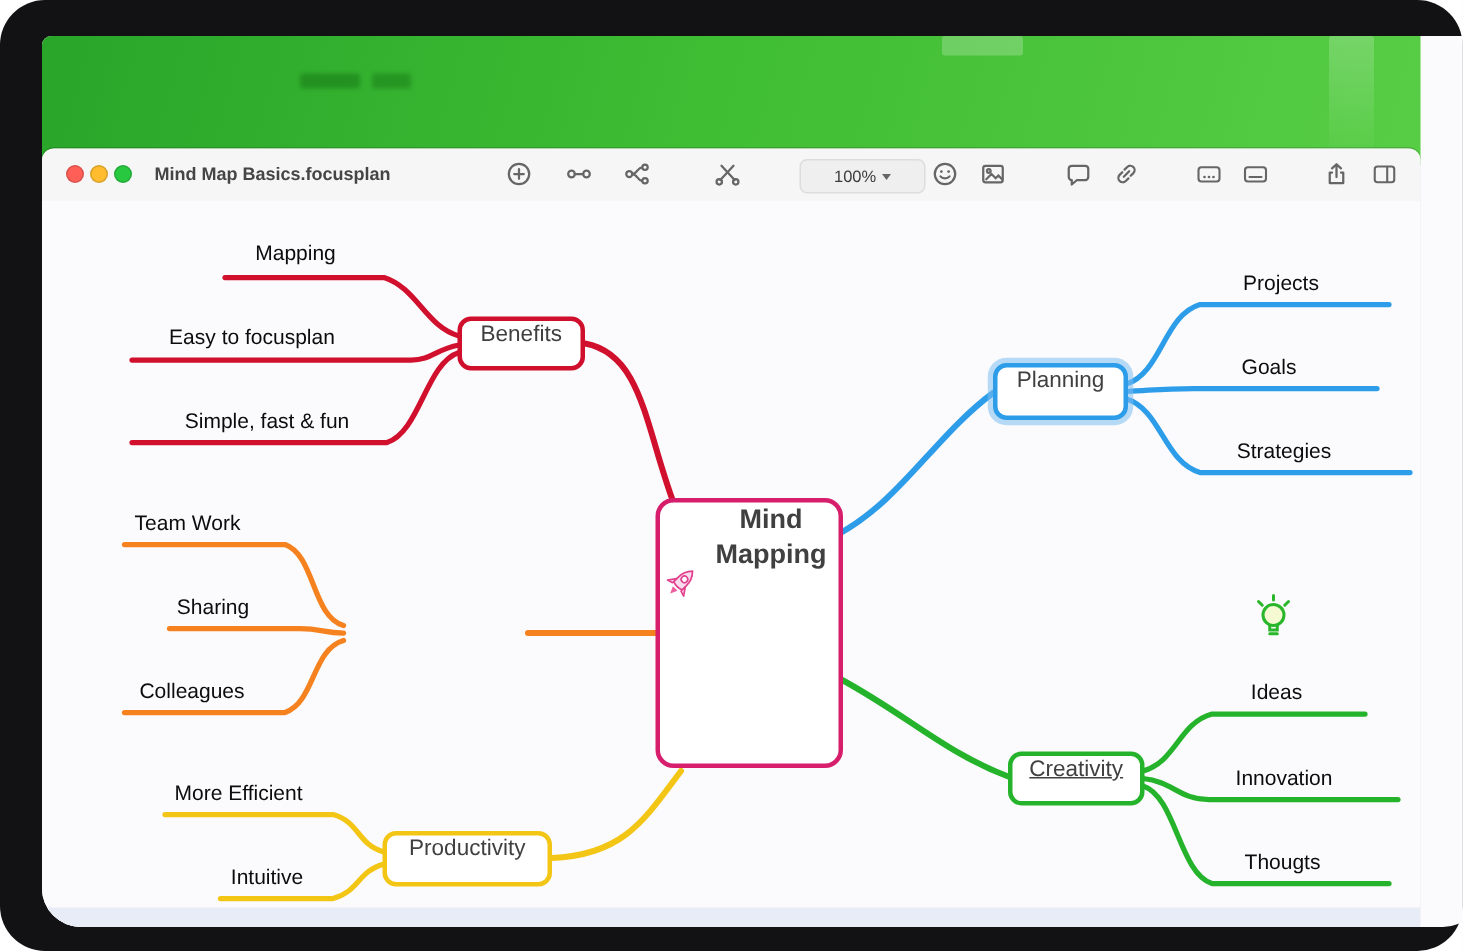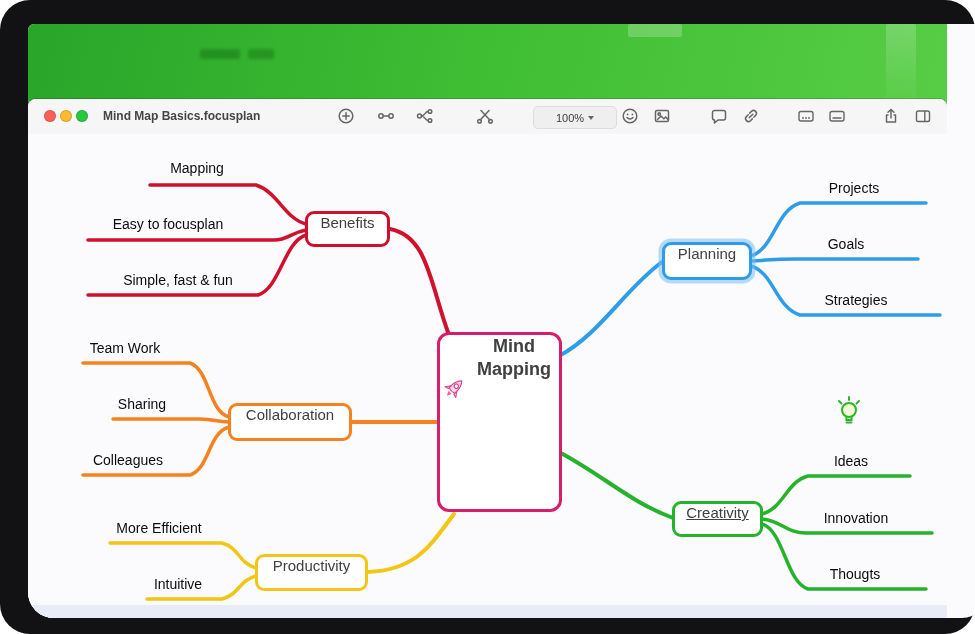--- a/index.html
+++ b/index.html
@@ -200,23 +200,20 @@
               <circle cx="40" cy="33" r="6" fill="#fff" stroke="#e2418e" stroke-width="3"></circle>
               <path d="M34 57 L40 70 L46 57 Z" fill="#ef5d9f"></path>
             </g>
           </svg>
           <span style="display:block;padding:0 8px;white-space:normal;">Mind Mapping</span>
         </div>
 
         <div class="topic t-benefits">
           <span>Benefits</span>
         </div>
-        <div class="topic t-collab">
-          <span>Collaboration</span>
-        </div>
         <div class="topic t-product">
           <span>Productivity</span>
         </div>
         <div class="topic t-plan">
           <span>Planning</span>
         </div>
         <div class="topic t-create">
           <span>Creativity</span>
         </div>
 

